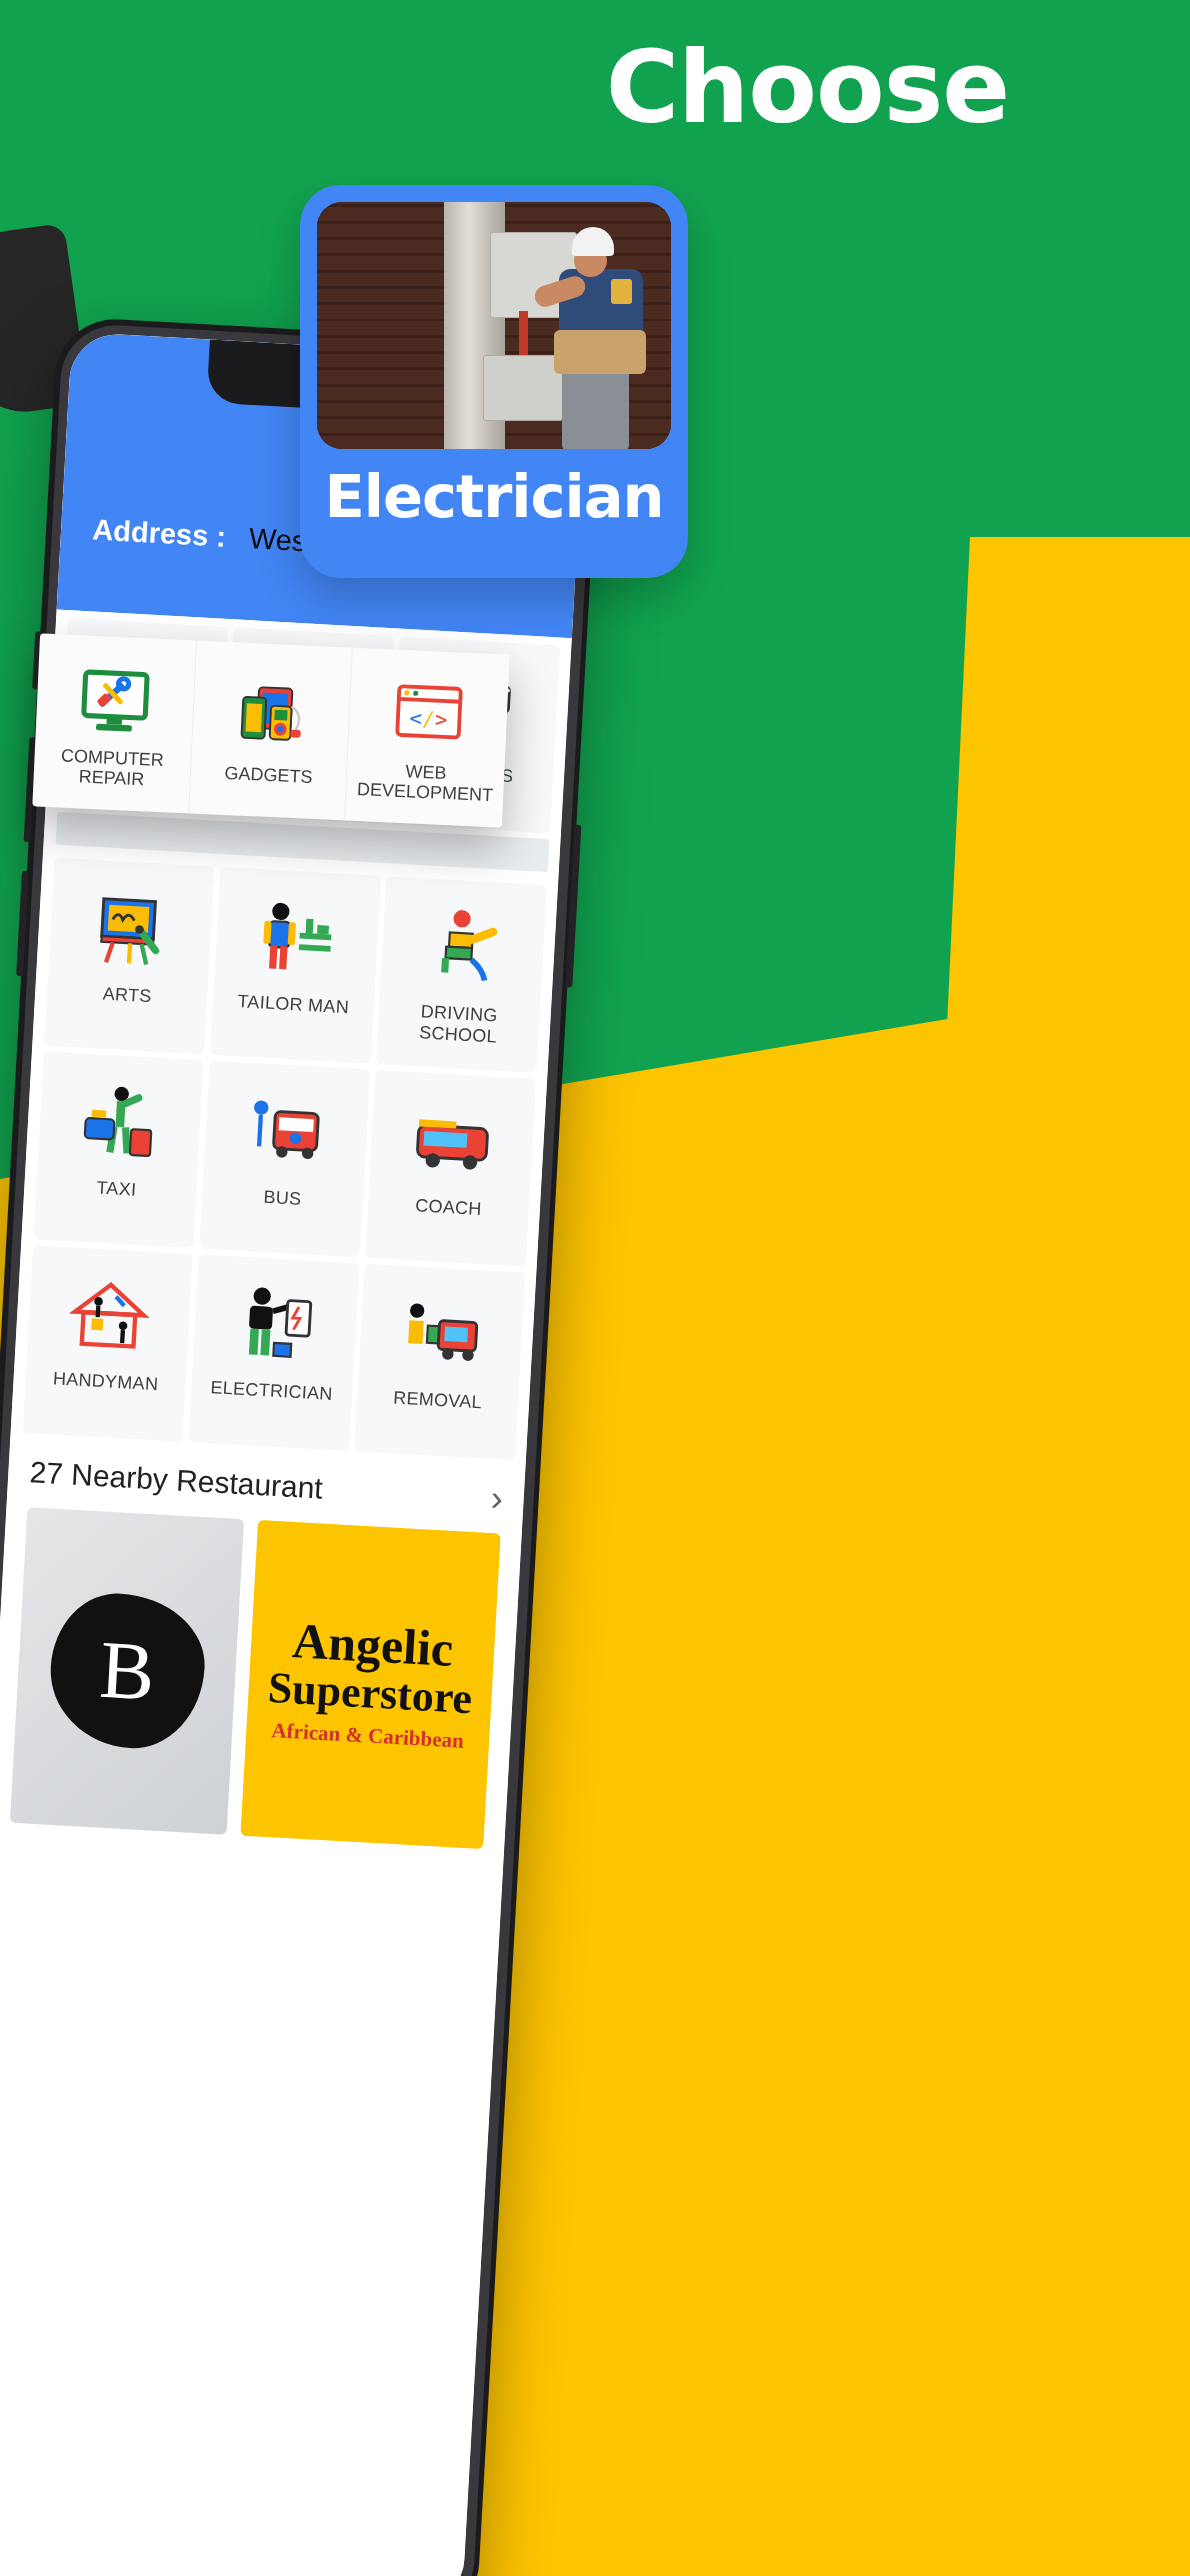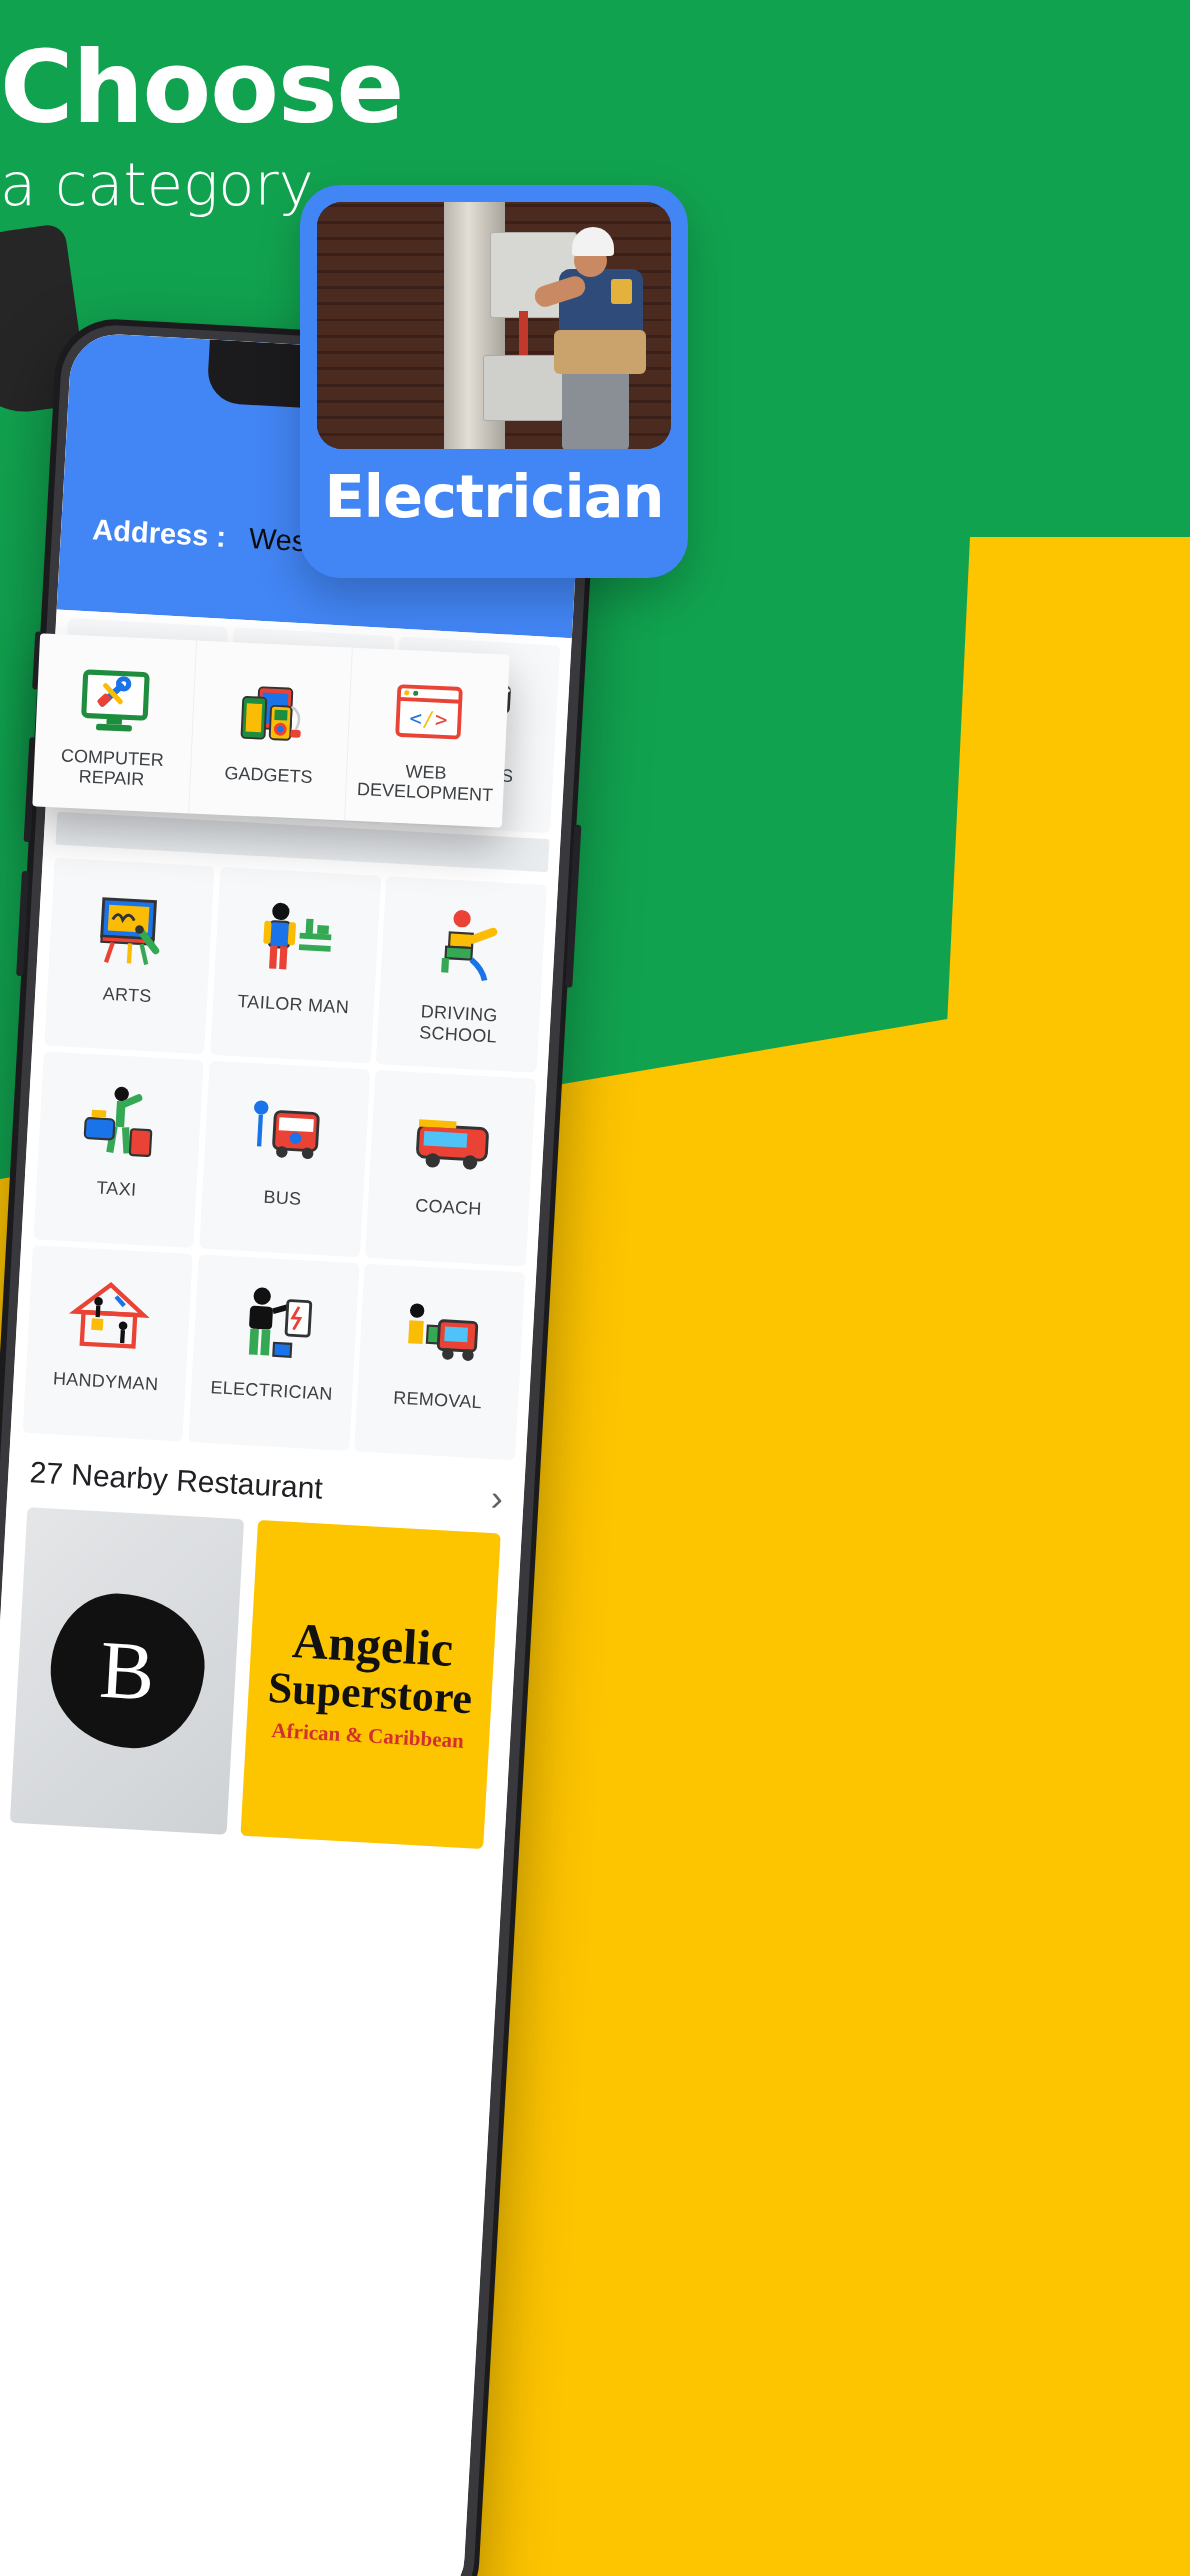--- a/index.html
+++ b/index.html
@@ -17,21 +17,21 @@
     background:#fdc400;
     clip-path:polygon(0 201px,1190px 0,1190px 1599px,0 1599px);
   }
   .bg-yellow-right{
     position:absolute;right:0;top:537px;width:316px;height:2041px;background:#fdc400;
     clip-path:polygon(96px 0, 316px 0, 316px 2041px, 0 2041px);
   }
 
   
   .headline{
-    position:absolute;left:0;top:35px;width:1009px;text-align:left;
+    position:absolute;left:0;top:35px;width:1009px;text-align:right;
     color:#ffffff;z-index:40;pointer-events:none;
   }
   .headline .h1{
     font-size:100px;line-height:1.05;font-weight:bold;letter-spacing:-1px;
     font-family:"DejaVu Sans", sans-serif;
   }
   .headline .h2{
     font-size:59px;line-height:1.1;font-weight:300;margin-top:13.4px;
     font-family:"DejaVu Sans", sans-serif;
   }
@@ -176,21 +176,20 @@
 
 <div class="stage">
 
   <div class="bg-green"></div>
   <div class="bg-yellow"></div>
   <div class="bg-yellow-right"></div>
   <div class="blob"></div>
 
   <div class="headline">
     <div class="h1">Choose</div>
-    <div class="h2">a category</div>
   </div>
 
   <div class="phone-wrap">
     <div class="phone-body">
       <div class="btn-side b1"></div>
       <div class="btn-side b2"></div>
       <div class="btn-side b3"></div>
       <div class="btn-side b4"></div>
       <div class="phone-edge"></div>
 

